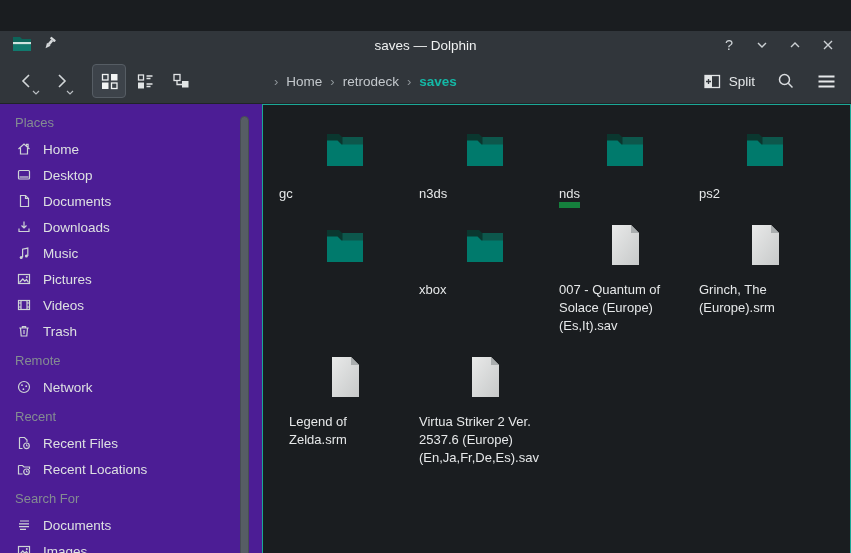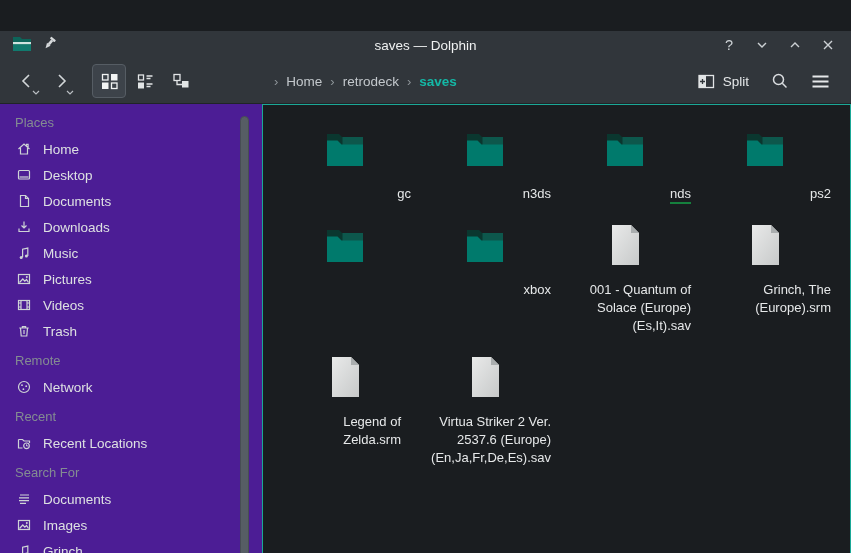--- a/index.html
+++ b/index.html
@@ -38,21 +38,21 @@
   .tb-btn.selected { background:#3d434a; border:1px solid #565d64; }
   .nav-caret { position:absolute; right:3px; bottom:2px; }
   .viewmode-group { display:flex; gap:2px; margin-left:14px; }
   .breadcrumb {
     position:absolute; left:268px; top:50%; transform:translateY(-50%);
     display:flex; align-items:center; font-size:13.5px; white-space:nowrap;
   }
   .crumb { color:#c3c8cc; padding:0 2px; }
   .crumb.current { color:#14b8a6; font-weight:bold; }
   .crumb-sep { color:#8e959a; margin:0 6px; font-size:13px; }
-  .tb-group-right { position:absolute; right:14px; top:50%; transform:translateY(-50%); display:flex; align-items:flex-end; gap:6px; }
+  .tb-group-right { position:absolute; right:8px; top:50%; transform:translateY(-50%); display:flex; align-items:flex-end; gap:6px; }
   .split-btn { display:flex; align-items:center; gap:8px; padding:0 8px; height:34px; border-radius:4px; color:#e4e7e8; font-size:13.5px; }
 
   
   .content { flex:1; display:flex; min-height:0; }
 
   
   .sidebar { width:262px; background:#4c1d95; position:relative; padding-top:2px; overflow:hidden; flex:0 0 auto; }
   .section-header {
     height:26px; line-height:26px; margin-top:4px; padding-left:15px;
     color:#848c92; font-size:13px;
@@ -66,27 +66,27 @@
 
   
   .mainview {
     flex:1; background:#1a1d20; border:1px solid #1ba897; min-width:0;
     overflow:hidden;
   }
   .file-grid {
     display:grid; grid-template-columns:repeat(4,140px); row-gap:18px;
     padding:20px 0 0 12px; align-items:start;
   }
-  .grid-item { width:140px; text-align:right; cursor:default; }
+  .grid-item { width:140px; text-align:left; cursor:default; }
   .grid-item .icon-wrap { width:48px; height:48px; margin:0 auto; }
   .grid-item .item-label {
     max-width:132px; margin:12px auto 0; line-height:18px; font-size:13px;
     color:#e6e8e9; overflow-wrap:break-word;
   }
-  .hover-underline { border-bottom:2px solid #15803d; padding-bottom:1px; }
+  .hover-underline { border-bottom:6px solid #15803d; padding-bottom:1px; }
 </style>
 </head>
 <body>
 
 <svg width="0" height="0" style="position:absolute" aria-hidden="true">
   <defs>
     <linearGradient id="fileGrad" x1="0" y1="0" x2="1" y2="1">
       <stop offset="0" stop-color="#e9eaea"></stop>
       <stop offset="1" stop-color="#c7c9c9"></stop>
     </linearGradient>
@@ -283,20 +283,29 @@
             <circle cx="6" cy="6.2" r="0.9" fill="#ced3d6"></circle>
             <circle cx="10.2" cy="7.2" r="0.9" fill="#ced3d6"></circle>
             <circle cx="7.4" cy="10.2" r="0.9" fill="#ced3d6"></circle>
           </svg>
         <span>Network</span>
       </div>
 
       <div class="section-header">Recent</div>
       <div class="place-item">
         <svg width="16" height="16" viewBox="0 0 16 16">
+            <path d="M3.5 2.5 h5 l2.5 2.5 v2" fill="none" stroke="#ced3d6" stroke-width="1.2"></path>
+            <path d="M3.5 2.5 v11 h3" fill="none" stroke="#ced3d6" stroke-width="1.2"></path>
+            <circle cx="10.5" cy="10.8" r="2.8" fill="none" stroke="#ced3d6" stroke-width="1.2"></circle>
+            <path d="M10.5 9.4 v1.5 h1.3" fill="none" stroke="#ced3d6" stroke-width="1"></path>
+          </svg>
+        <span>Recent Files</span>
+      </div>
+      <div class="place-item">
+        <svg width="16" height="16" viewBox="0 0 16 16">
             <path d="M2.5 4.5 h4 l1.5 1.5 h5.5 v2" fill="none" stroke="#ced3d6" stroke-width="1.2"></path>
             <path d="M2.5 4.5 v8.5 h4" fill="none" stroke="#ced3d6" stroke-width="1.2"></path>
             <circle cx="10.5" cy="10.8" r="2.8" fill="none" stroke="#ced3d6" stroke-width="1.2"></circle>
             <path d="M10.5 9.4 v1.5 h1.3" fill="none" stroke="#ced3d6" stroke-width="1"></path>
           </svg>
         <span>Recent Locations</span>
       </div>
 
       <div class="section-header">Search For</div>
       <div class="place-item">
@@ -393,21 +402,21 @@
           <div class="item-label">xbox</div>
         </div>
 
         <div class="grid-item">
           <div class="icon-wrap">
             <svg width="48" height="48" viewBox="0 0 48 48">
                 <path d="M11 4 H30 L38 12 V44 H11 z" fill="url(#fileGrad)"></path>
                 <path d="M30 4 L38 12 H30 z" fill="#a9adae"></path>
               </svg>
           </div>
-          <div class="item-label">001 - Quantum of Solace (Europe) (Es,It).sav</div>
+          <div class="item-label">007 - Quantum of Solace (Europe) (Es,It).sav</div>
         </div>
 
         <div class="grid-item">
           <div class="icon-wrap">
             <svg width="48" height="48" viewBox="0 0 48 48">
                 <path d="M11 4 H30 L38 12 V44 H11 z" fill="url(#fileGrad)"></path>
                 <path d="M30 4 L38 12 H30 z" fill="#a9adae"></path>
               </svg>
           </div>
           <div class="item-label">Grinch, The (Europe).srm</div>

